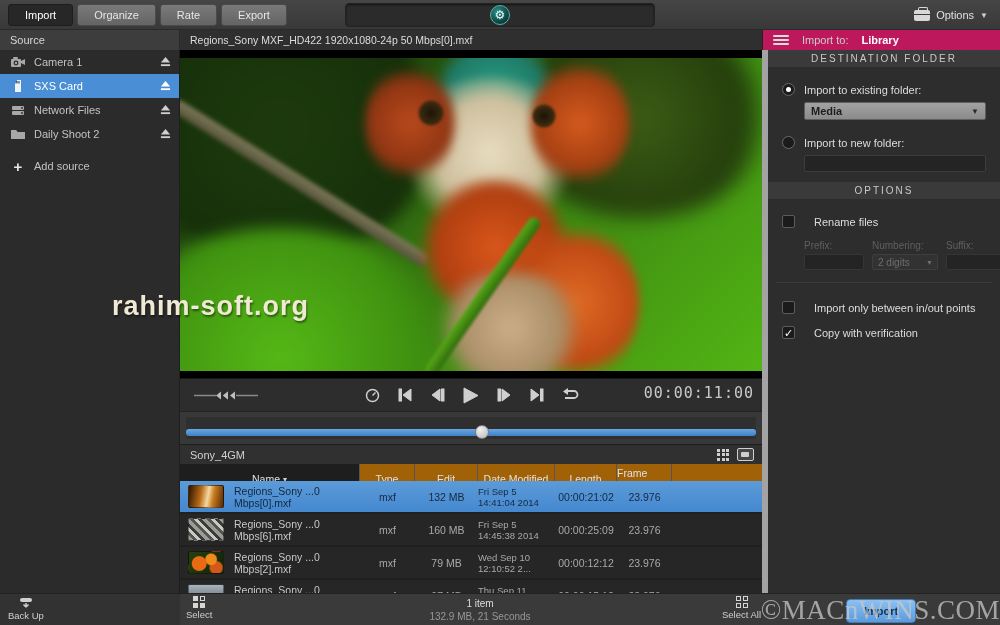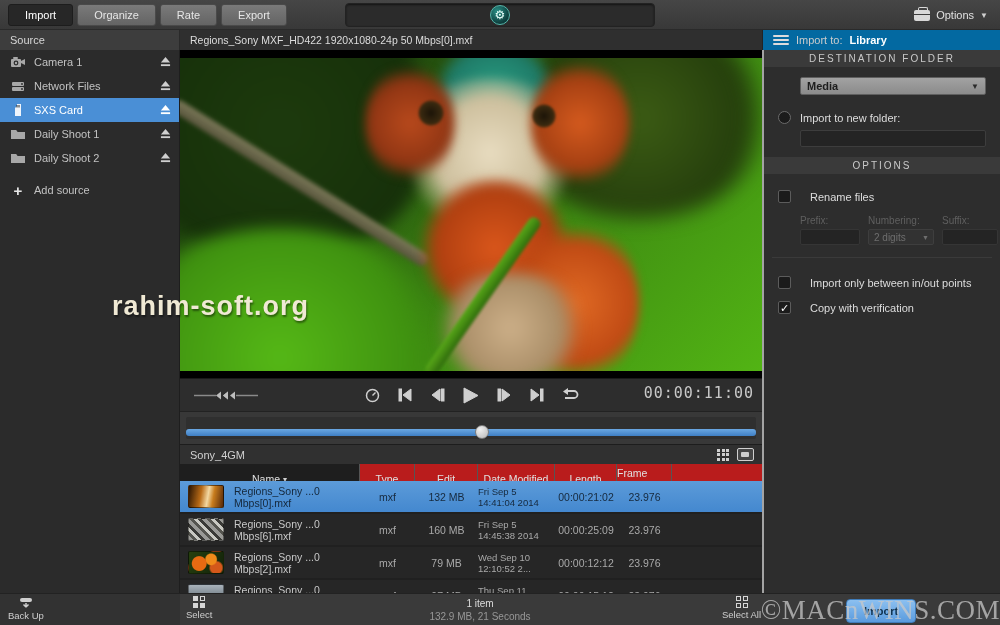--- a/index.html
+++ b/index.html
@@ -16,21 +16,21 @@
   .options-btn { position:absolute; right:12px; top:0; height:30px; display:flex; align-items:center; gap:6px; font-size:11px; color:#e0e0e0; cursor:pointer; }
   .briefcase { width:16px; height:11px; background:#d8d8d8; border-radius:2px; position:relative; }
   .briefcase:before { content:""; position:absolute; left:4px; top:-3px; width:8px; height:3px; border:1.5px solid #d8d8d8; border-bottom:none; border-radius:2px 2px 0 0; }
   .briefcase:after { content:""; position:absolute; left:0; top:4px; width:16px; height:1.5px; background:#3c3c3c; }
   .caret { font-size:8px; color:#cfcfcf; }
 
   
   .subheader { position:absolute; left:0; top:30px; width:1000px; height:20px; display:flex; }
   .sub-source { width:180px; background:#3d3d3d; font-size:11px; color:#d6d6d6; display:flex; align-items:center; padding-left:10px; border-right:1px solid #2a2a2a; }
   .sub-clip { width:582px; background:#2f2f2f; font-size:10.5px; color:#dcdcdc; display:flex; align-items:center; padding-left:10px; }
-  .sub-import { width:238px; background:#0369a1; font-size:11px; display:flex; align-items:center; gap:7px; padding-left:10px; border-left:1px solid #232323; }
+  .sub-import { width:238px; background:#be185d; font-size:11px; display:flex; align-items:center; gap:13px; padding-left:10px; border-left:1px solid #232323; }
   .hamburger { width:16px; display:flex; flex-direction:column; gap:2px; cursor:pointer; }
   .hamburger span { height:2px; background:#dcdcdc; border-radius:1px; }
   .import-to-strong { color:#fff; font-weight:bold; }
 
   
   .sidebar { position:absolute; left:0; top:50px; width:180px; height:543px; background:#2b2b2b; border-right:1px solid #1e1e1e; }
   .src-item { height:24px; display:flex; align-items:center; padding:0 8px 0 10px; font-size:11px; color:#c2c2c2; cursor:pointer; gap:8px; }
   .src-item.selected { background:#4a8fd6; color:#fff; }
   .src-item .lbl { flex:1; }
   .src-icon { width:16px; height:14px; display:flex; align-items:center; justify-content:center; }
@@ -64,36 +64,36 @@
   .tl-mark { position:absolute; top:1px; width:8px; height:11px; }
 
   
   .crumbbar { position:absolute; left:180px; top:444px; width:582px; height:20px; background:#303030; border-top:1px solid #1d1d1d; display:flex; align-items:center; font-size:11px; color:#d0d0d0; padding-left:10px; }
   .crumb-icons { position:absolute; right:8px; display:flex; gap:8px; align-items:center; }
   .grid-icon { display:grid; grid-template-columns:repeat(3,3px); grid-gap:1.5px; cursor:pointer; }
   .grid-icon i { width:3px; height:3px; background:#cfcfcf; }
   .thumbview-icon { width:17px; height:13px; border:1.5px solid #cfcfcf; border-radius:2px; background:#464646; position:relative; cursor:pointer; }
   .thumbview-icon:after { content:""; position:absolute; left:3px; top:3px; width:8px; height:5px; background:#cfcfcf; border-radius:1px; }
 
-  .thead { position:absolute; left:180px; top:464px; width:582px; height:30px; display:flex; background:#b91c1c; font-size:10.5px; color:#e0e0e0;justify-content:space-between; }
+  .thead { position:absolute; left:180px; top:464px; width:582px; height:30px; display:flex; background:#a16207; font-size:10.5px; color:#e0e0e0;justify-content:space-between; }
   .th { display:flex; align-items:center; justify-content:center; border-right:1px solid #555; cursor:pointer; }
   .th.sorted { background:#1e1e1e; }
   .col-name { width:180px; } .col-type { width:55px; } .col-size { width:63px; }
   .col-date { width:77px; } .col-len { width:62px; } .col-rate { width:55px; } .col-fill { flex:1; border-right:none; }
 
   .rows { position:absolute; left:180px; top:481px; width:582px; height:112px; background:#202020; overflow:hidden; }
   .row { height:31px; margin-bottom:2px; background:#262626; display:flex; align-items:center; font-size:10.5px; color:#a9a9a9; cursor:pointer; }
   .row.selected { background:linear-gradient(#5c9bd9,#4488cf); color:#16293d; }
   .cell { display:flex; align-items:center; justify-content:center; }
   .cell.name { width:180px; justify-content:flex-start; padding-left:8px; gap:10px; color:#c8c8c8; }
   .row.selected .cell.name { color:#14273a; }
   .thumb { width:36px; height:23px; border-radius:2px; border:1px solid rgba(0,0,0,.4); flex:none; }
 
   
-  .inspector { position:absolute; left:762px; top:50px; width:238px; height:543px; background:#2d2d2d; border-left:2px solid #a3a3a3; font-size:11px; }
+  .inspector { position:absolute; left:762px; top:50px; width:238px; height:543px; background:#2d2d2d; border-left:6px solid #a3a3a3; font-size:11px; }
   .sect { height:17px; background:#3a3a3a; color:#c9c9c9; font-size:10px; letter-spacing:2px; display:flex; align-items:center; justify-content:center; margin-bottom:10px; }
   .radio-row { display:flex; align-items:center; gap:9px; padding:6px 14px 4px; color:#ddd; cursor:pointer; }
   .radio { width:13px; height:13px; border-radius:50%; background:#1b1b1b; border:1px solid #6b6b6b; position:relative; flex:none; }
   .radio.on:after { content:""; position:absolute; left:3px; top:3px; width:5px; height:5px; border-radius:50%; background:#fff; }
   .dd { margin:2px 14px 10px 36px; height:18px; background:linear-gradient(#a2a2a2,#8b8b8b); border:1px solid #5f5f5f; border-radius:2px; display:flex; align-items:center; padding:0 6px; color:#1d1d1d; font-weight:bold; cursor:pointer; position:relative; }
   .dd .dd-caret { position:absolute; right:6px; color:#2a2a2a; font-size:8px; }
   .txt { margin:2px 14px 10px 36px; height:17px; background:#242424; border:1px solid #3d3d3d; border-radius:2px; }
   .chk-row { display:flex; align-items:center; gap:19px; padding:6px 14px; color:#ddd; cursor:pointer; }
   .chk { width:13px; height:13px; background:#1b1b1b; border:1px solid #5c5c5c; border-radius:2px; color:#fff; font-size:11px; line-height:12px; text-align:center; flex:none; }
   .rename-grid { display:flex; gap:8px; padding:6px 14px 0 36px; }
@@ -192,49 +192,38 @@
           <span class="src-icon">
             <svg width="16" height="14">
               <use href="#i-camera"></use>
             </svg>
           </span>
           <span class="lbl">Camera 1</span>
           <span class="eject"><svg width="11" height="11" viewBox="0 0 12 12" fill="#cfcfcf">
               <use href="#i-eject"></use>
             </svg></span>
         </div>
-        <div class="src-item">
-          <span class="src-icon">
-            <svg width="16" height="14">
-              <use href="#i-drive"></use>
-            </svg>
-          </span>
-          <span class="lbl">Network Files</span>
-          <span class="eject"><svg width="11" height="11" viewBox="0 0 12 12" fill="#cfcfcf">
-              <use href="#i-eject"></use>
-            </svg></span>
-        </div>
         <div class="src-item selected">
           <span class="src-icon">
             <svg width="16" height="14">
               <use href="#i-card"></use>
             </svg>
           </span>
           <span class="lbl">SXS Card</span>
           <span class="eject"><svg width="11" height="11" viewBox="0 0 12 12" fill="#fff">
               <use href="#i-eject"></use>
             </svg></span>
         </div>
         <div class="src-item">
           <span class="src-icon">
             <svg width="16" height="14">
-              <use href="#i-folder"></use>
+              <use href="#i-drive"></use>
             </svg>
           </span>
-          <span class="lbl">Daily Shoot 1</span>
+          <span class="lbl">Network Files</span>
           <span class="eject"><svg width="11" height="11" viewBox="0 0 12 12" fill="#cfcfcf">
               <use href="#i-eject"></use>
             </svg></span>
         </div>
         <div class="src-item">
           <span class="src-icon">
             <svg width="16" height="14">
               <use href="#i-folder"></use>
             </svg>
           </span>
@@ -408,20 +397,24 @@
         <div class="cell col-size">97 MB</div>
         <div class="cell col-date" style="font-size:9.5px">Thu Sep 11 15:43:22 20</div>
         <div class="cell col-len">00:00:15:12</div>
         <div class="cell col-rate">23.976</div>
       </div>
     </div>
 
   <div class="inspector">
     <div class="sect">DESTINATION FOLDER</div>
 
+    <div class="radio-row">
+      <span class="radio on"></span>
+      <span>Import to existing folder:</span>
+    </div>
     <div class="dd">
       <span>Media</span>
       <span class="dd-caret">▼</span>
     </div>
 
     <div class="radio-row">
       <span class="radio"></span>
       <span>Import to new folder:</span>
     </div>
     <div class="txt"></div>

